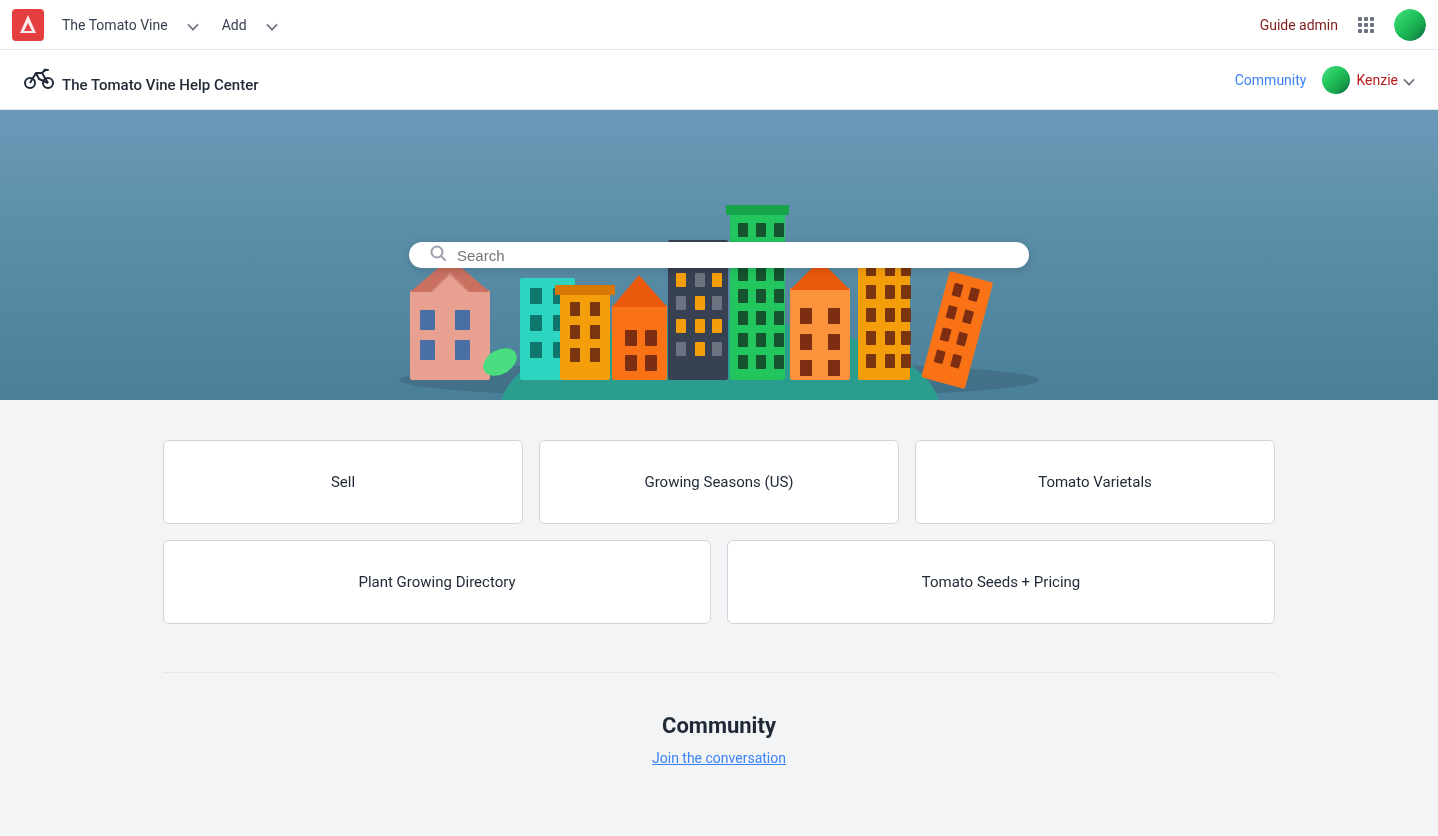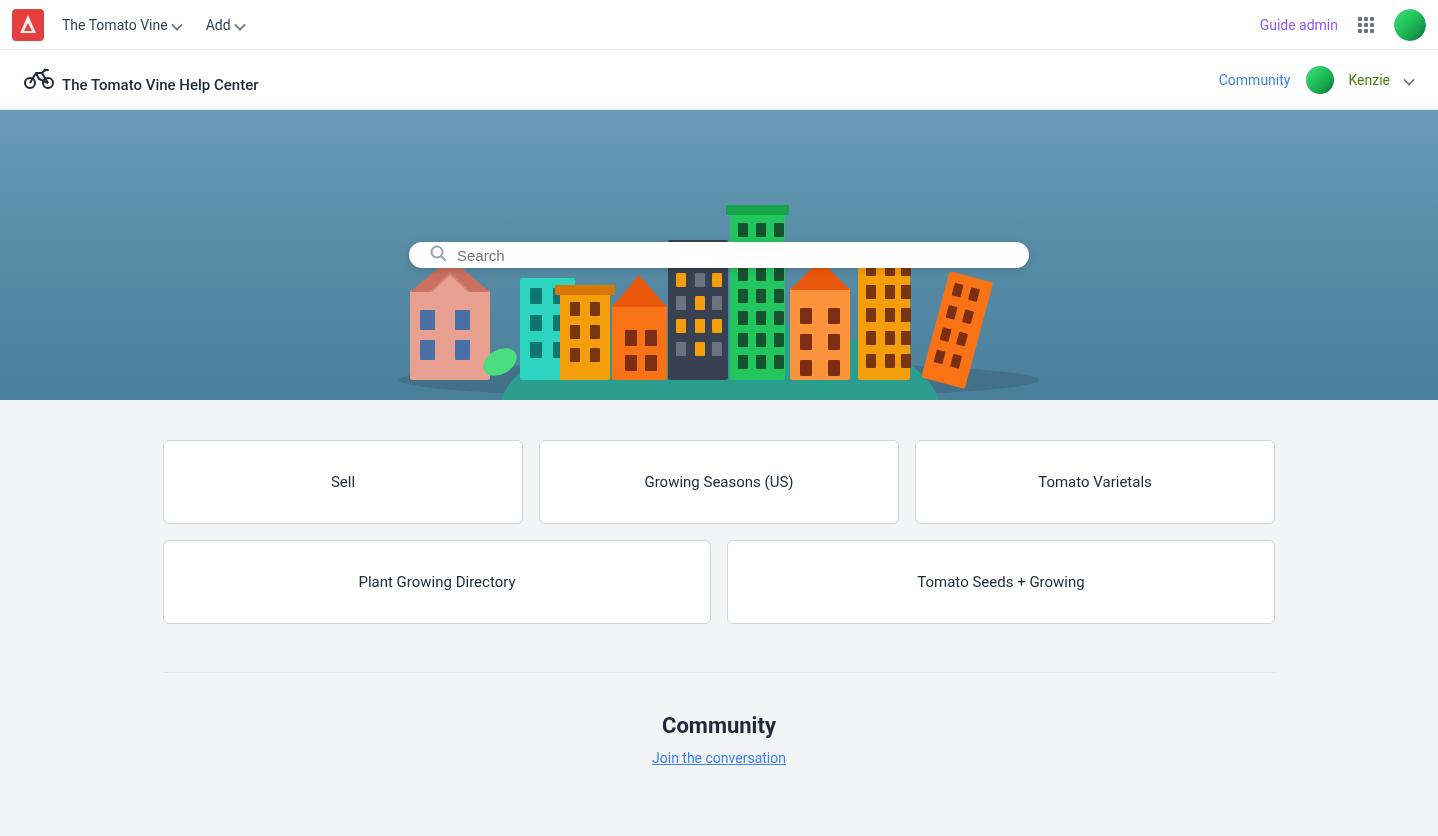--- a/index.html
+++ b/index.html
@@ -21,35 +21,35 @@
       flex-shrink: 0;
     }
     .admin-bar-nav {
       display: flex;
       align-items: center;
       gap: 4px;
     }
     .admin-bar-item {
       display: flex;
       align-items: center;
-      gap: 4px;
+      gap: 20px;
       padding: 6px 10px;
       border-radius: 4px;
       cursor: pointer;
       font-size: 14px;
       color: #374151;
     }
     .admin-bar-spacer { flex: 1; }
     .admin-bar-right {
       display: flex;
       align-items: center;
       gap: 12px;
     }
     .guide-admin-link {
-      color: #8b5cf6;
+      color: #7f1d1d;
       font-size: 14px;
       cursor: pointer;
       text-decoration: none;
     }
     .grid-icon-btn {
       width: 32px;
       height: 32px;
       display: flex;
       align-items: center;
       justify-content: center;
@@ -105,24 +105,24 @@
     }
     .community-link {
       color: #3b82f6;
       font-size: 14px;
       text-decoration: none;
       cursor: pointer;
     }
     .user-menu {
       display: flex;
       align-items: center;
-      gap: 14px;
+      gap: 6px;
       cursor: pointer;
       font-size: 14px;
-      color: #4d7c0f;
+      color: #b91c1c;
     }
     .user-avatar-sm {
       width: 28px;
       height: 28px;
       border-radius: 50%;
       background: linear-gradient(135deg, #4ade80 0%, #22c55e 40%, #16a34a 70%, #065f46 100%);
     }
 
     
     .hero {
@@ -478,21 +478,21 @@
     <div class="category-card">
       <span>Tomato Varietals</span>
     </div>
   </div>
 
   <div class="category-grid-bottom">
     <div class="category-card">
       <span>Plant Growing Directory</span>
     </div>
     <div class="category-card">
-      <span>Tomato Seeds + Growing</span>
+      <span>Tomato Seeds + Pricing</span>
     </div>
   </div>
 
   <hr class="divider">
 
   <div class="community-section">
     <h2 class="community-title">Community</h2>
     <a class="community-link-text">Join the conversation</a>
   </div>
 </div>

